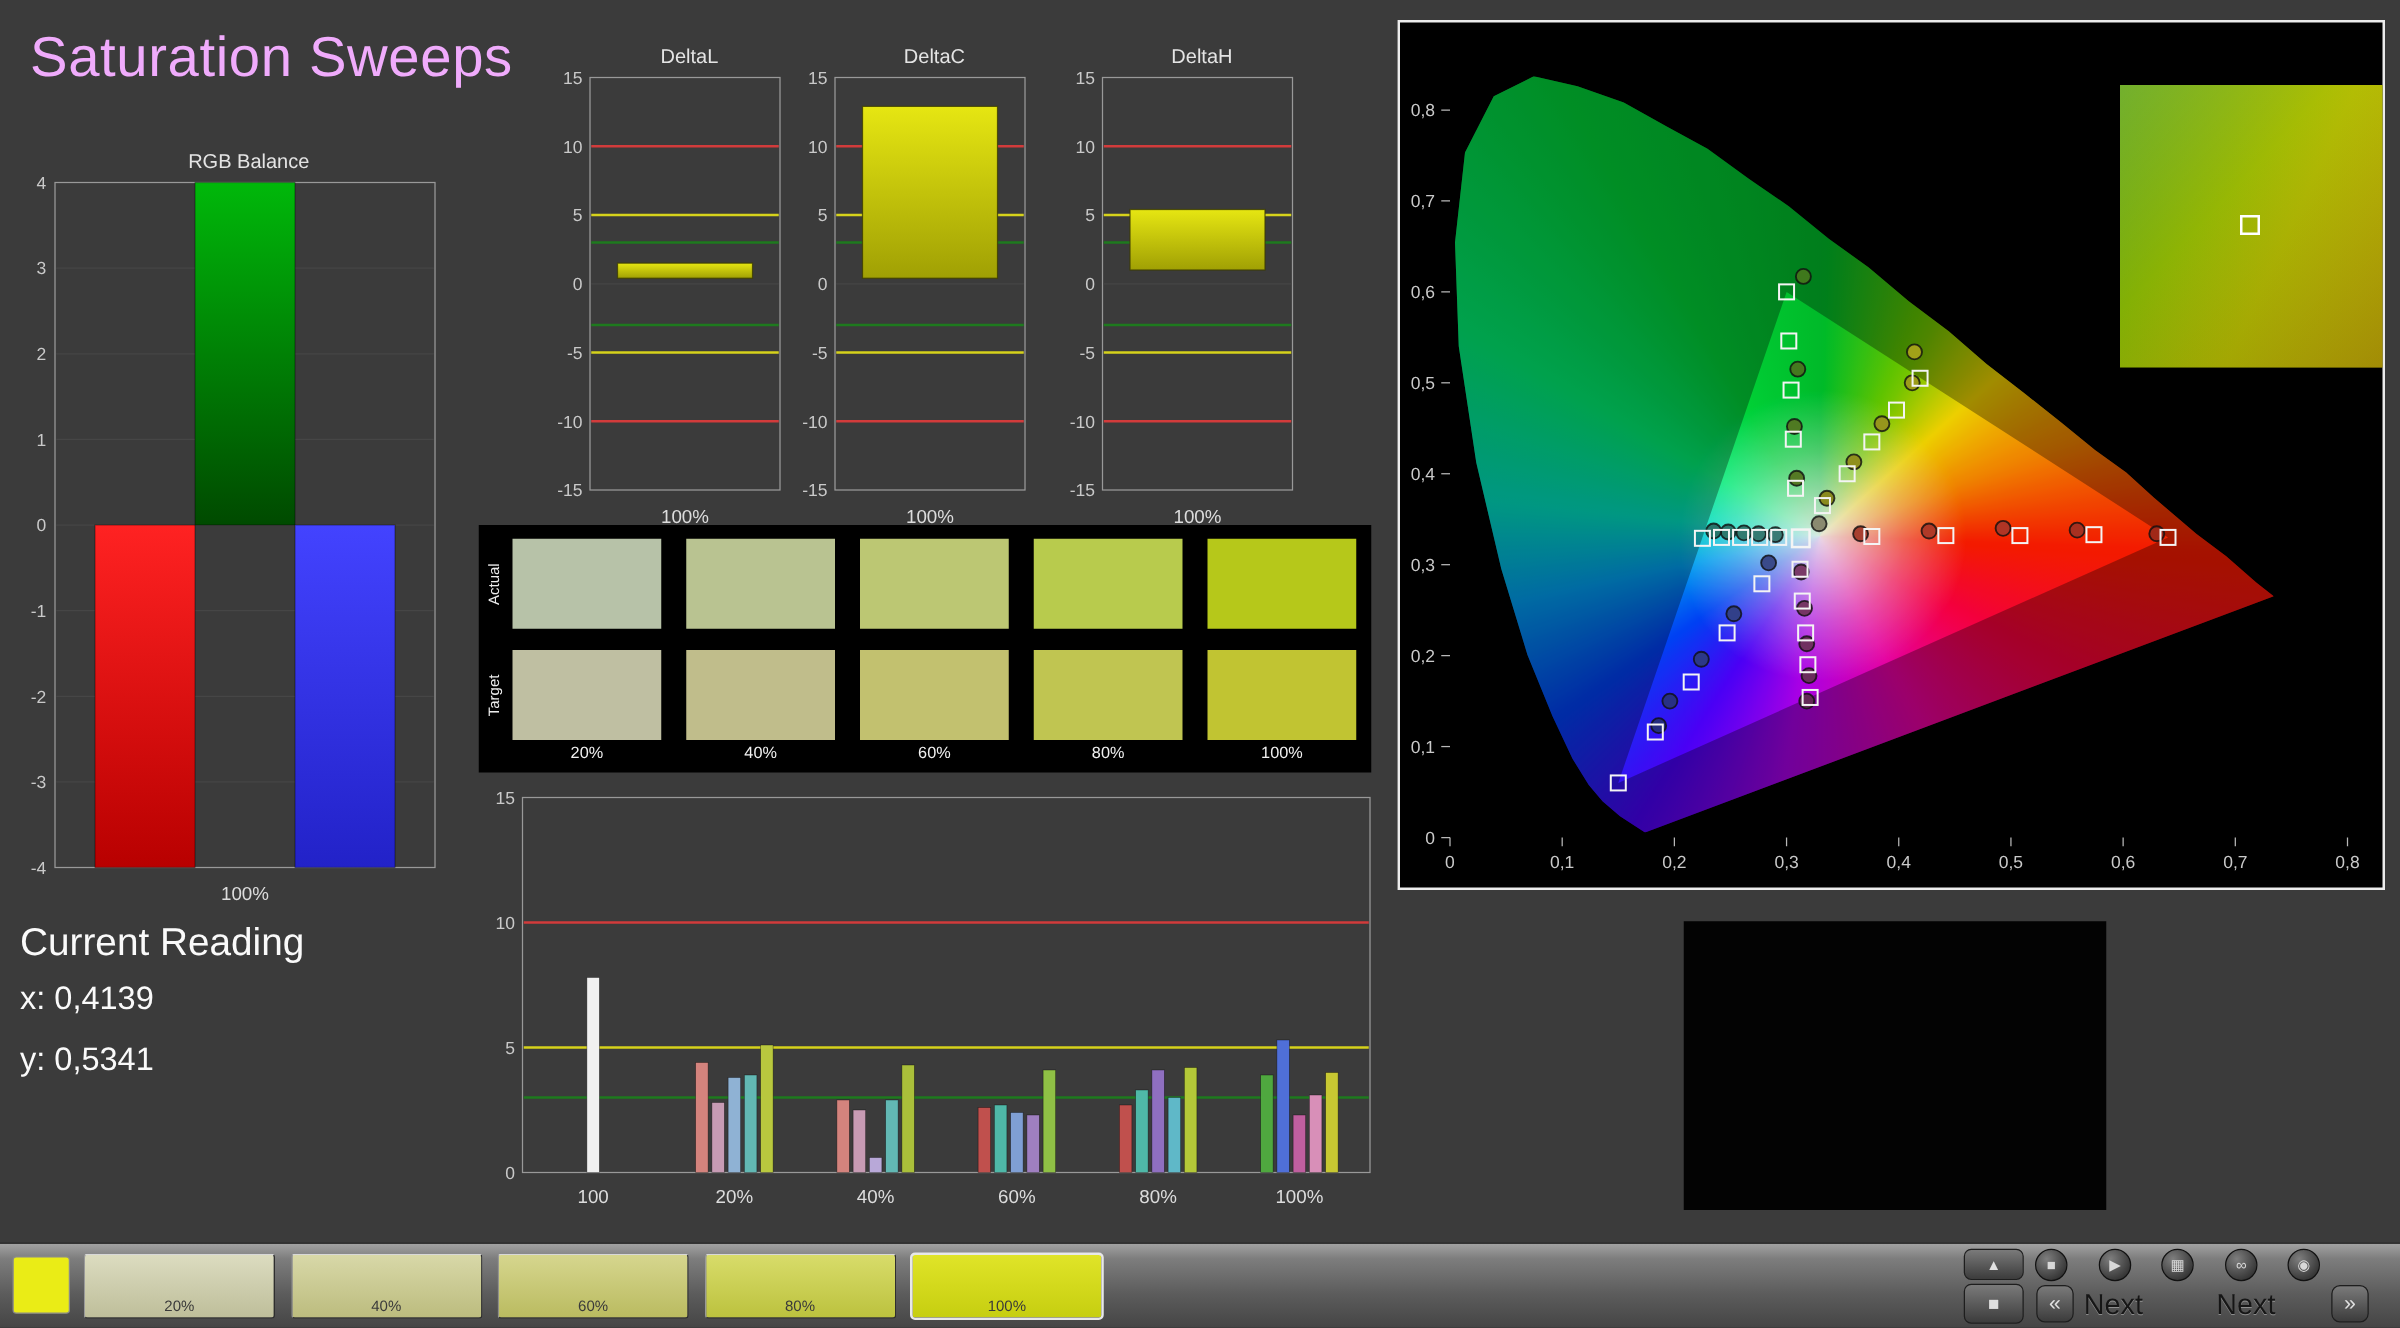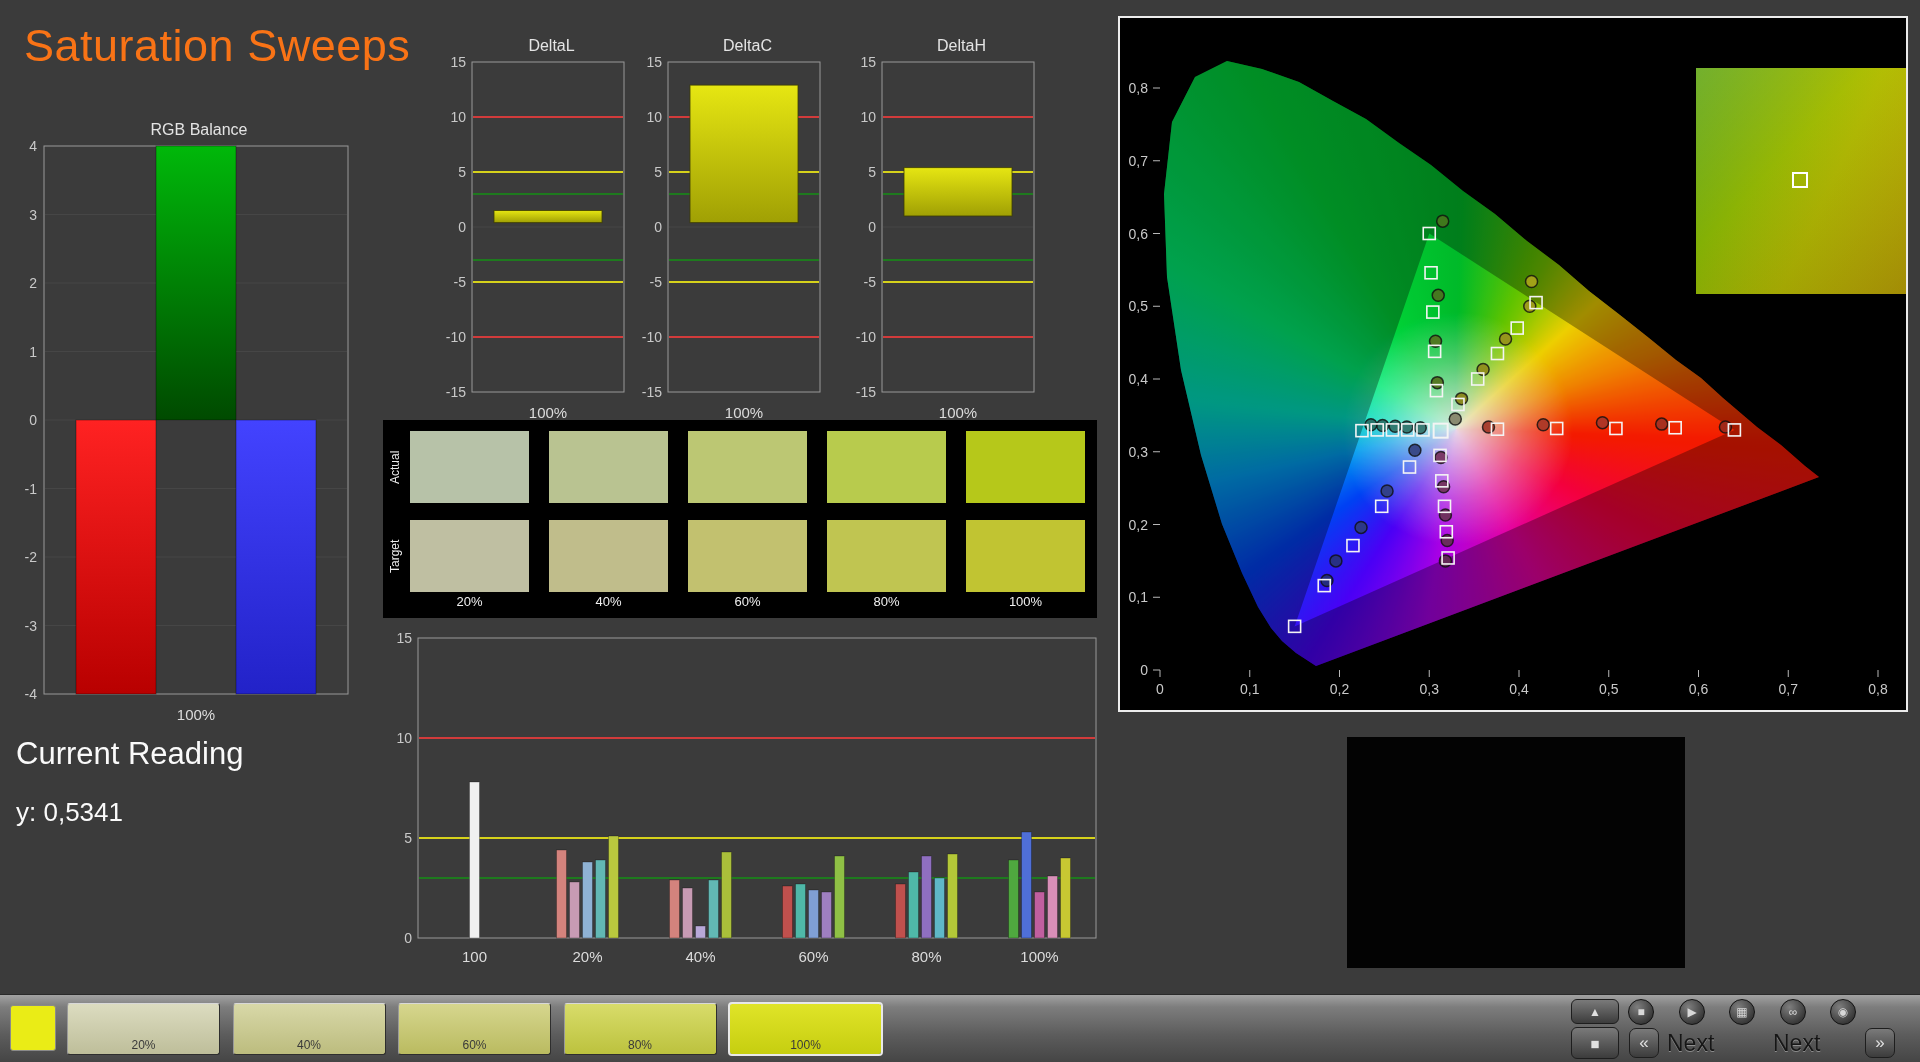--- a/index.html
+++ b/index.html
@@ -1,18 +1,18 @@
 <!DOCTYPE html>
 <html><head>
 <meta charset="utf-8">
 <style>
   *{margin:0;padding:0;box-sizing:border-box}
   html,body{width:1920px;height:1062px;background:#3b3b3b;font-family:"Liberation Sans",sans-serif;overflow:hidden}
   body{position:relative}
-  .page-title{position:absolute;left:24px;top:20px;font-size:45px;font-weight:400;color:#f97316;letter-spacing:.5px}
+  .page-title{position:absolute;left:24px;top:20px;font-size:45px;font-weight:400;color:#f0abfc;letter-spacing:.5px}
   section{position:absolute}
   .chart-title{color:#e4e4e4;font-size:16px;text-align:center;height:20px;line-height:20px}
   svg{display:block}
   svg text{font-family:"Liberation Sans",sans-serif}
   svg text.tick{fill:#c9c9c9;font-size:14px}
   svg text.axis{fill:#dcdcdc;font-size:15px}
 
   
   #rgb-chart{left:14px;top:120px;width:340px;height:612px}
   #rgb-chart .chart-title{padding-left:30px}
@@ -50,21 +50,21 @@
     background:
       linear-gradient(to bottom right, rgba(255,255,255,.16), rgba(0,0,0,0) 40%, rgba(90,60,0,.42)),
       linear-gradient(115deg,#58a106,#b6c204 60%,#d6c60a)}
   .cie-inset-marker{position:absolute;left:96px;top:104px;width:16px;height:16px;border:2px solid #fff}
 
   
   #video-preview{position:absolute;left:1347px;top:737px;width:338px;height:231px;background:#030303}
 
   
   #current-reading{position:absolute;left:16px;top:736px;color:#fafafa}
-  #current-reading h2{font-size:31px;font-weight:400;margin-bottom:16px}
+  #current-reading h2{font-size:31px;font-weight:400;margin-bottom:2px}
   .reading-line{font-size:26px;height:49px;display:flex;align-items:center}
 
   
   #toolbar{position:absolute;left:0;top:994px;width:1920px;height:68px;border-top:1px solid #2a2a2a;
     background:linear-gradient(180deg,#a2a2a2 0%,#7d7d7d 18%,#5c5c5c 60%,#454545 100%)}
   #current-swatch{position:absolute;left:10px;top:10px;width:46px;height:46px;border:1px solid #8a8a8a;border-radius:3px}
   #toolbar-swatches{position:absolute;inset:0}
   .patch-btn{position:absolute;top:8px;width:153px;height:52px;border:1px solid #2e2e2e;border-top-color:#d8d8d8;border-left-color:#9a9a9a;border-radius:3px;cursor:pointer}
   .patch-btn.selected{outline:2px solid #e8e8e8;outline-offset:-1px}
   .patch-label{position:absolute;bottom:2px;left:0;right:0;text-align:center;font-size:12px;color:#3a3a3a}
@@ -391,20 +391,21 @@
     </svg>
   <div class="cie-inset">
     <div class="cie-inset-marker"></div>
   </div>
 </section>
 
 <div id="video-preview"></div>
 
 <section id="current-reading">
   <h2>Current Reading</h2>
+  <div class="reading-line">x: 0,4139</div>
   <div class="reading-line">y: 0,5341</div>
 </section>
 
 <footer id="toolbar">
   <div id="current-swatch" style="background: rgb(234, 236, 22);"></div>
   <div id="toolbar-swatches">
       <button class="patch-btn" style="left: 67px; background: linear-gradient(rgb(220, 220, 192), rgb(190, 190, 154));">
         <span class="patch-label">20%</span>
       </button>
       <button class="patch-btn" style="left: 232.5px; background: linear-gradient(rgb(216, 216, 168), rgb(188, 188, 126));">

